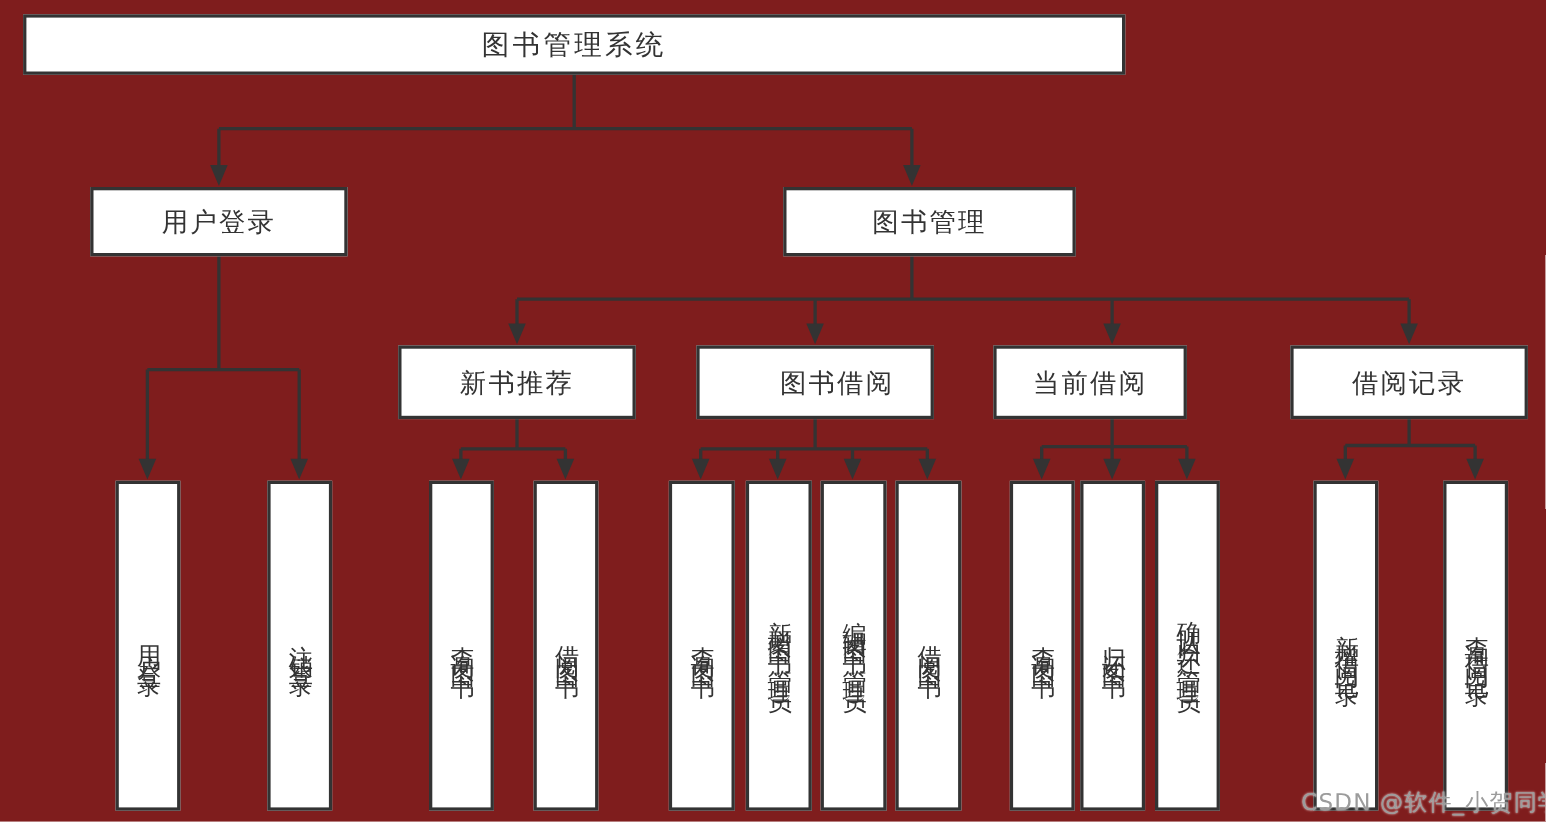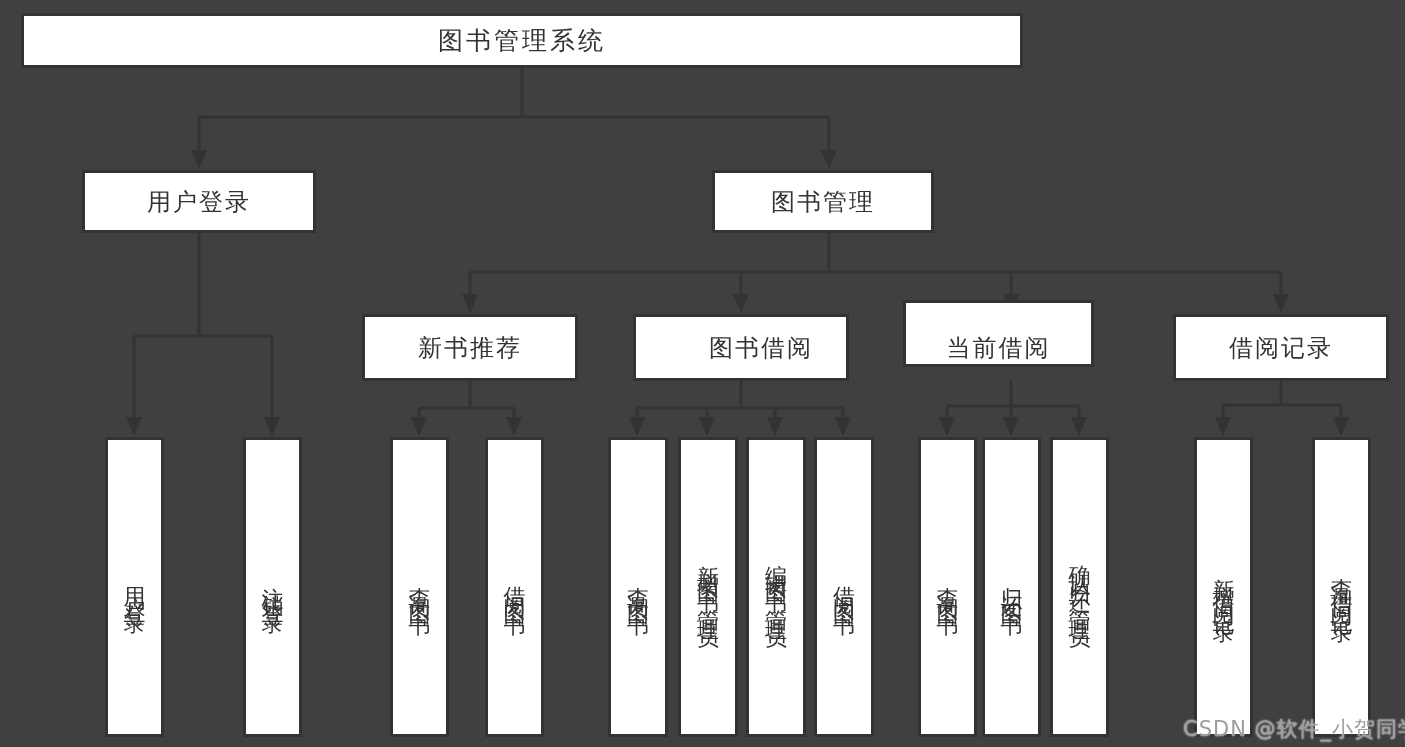--- a/index.html
+++ b/index.html
@@ -1,19 +1,19 @@
 <!DOCTYPE html>
 <html><head>
 <meta charset="utf-8">
 <style>
   html,body { margin:0; padding:0; background:#ffffff; }
   .stage {
     position:relative;
     width:1405px; height:747px;
-    background:#404040;
+    background:#7f1d1d;
     overflow:hidden;
     font-family:"DejaVu Sans","Liberation Sans",sans-serif;
     color:#333333;
   }
   .connectors { position:absolute; left:0; top:0; width:1405px; height:747px; z-index:1; }
   .box {
     position:absolute;
     box-sizing:border-box;
     background:#ffffff;
     border:3px solid #333333;
@@ -109,31 +109,31 @@
     </g>
   </svg>
 
   <div class="box" style="left:21px; top:13px; width:1002px; height:55px;">
     <span class="hlabel root-label">图书管理系统</span>
   </div>
 
   <div class="box" style="left:82px; top:170px; width:234px; height:63px;">
     <span class="hlabel">用户登录</span>
   </div>
-  <div class="box" style="left:712px; top:170px; width:222px; height:63px;">
+  <div class="box" style="left:712px; top:170px; width:266px; height:63px;">
     <span class="hlabel">图书管理</span>
   </div>
 
   <div class="box" style="left:362px; top:314px; width:216px; height:67px;justify-content:center;">
     <span class="hlabel">新书推荐</span>
   </div>
   <div class="box" style="left:633px; top:314px; width:216px; height:67px;padding-left:40px;">
     <span class="hlabel">图书借阅</span>
   </div>
-  <div class="box" style="left:903px; top:300px; width:191px; height:67px;align-items:flex-end;">
+  <div class="box" style="left:903px; top:314px; width:176px; height:67px;">
     <span class="hlabel">当前借阅</span>
   </div>
   <div class="box" style="left:1173px; top:314px; width:216px; height:67px;">
     <span class="hlabel">借阅记录</span>
   </div>
 
   <div class="box" style="left:105px; top:437px; width:59px; height:300px;">
     <span class="vtext">用户登录</span>
   </div>
   <div class="box" style="left:243px; top:437px; width:59px; height:300px;">

